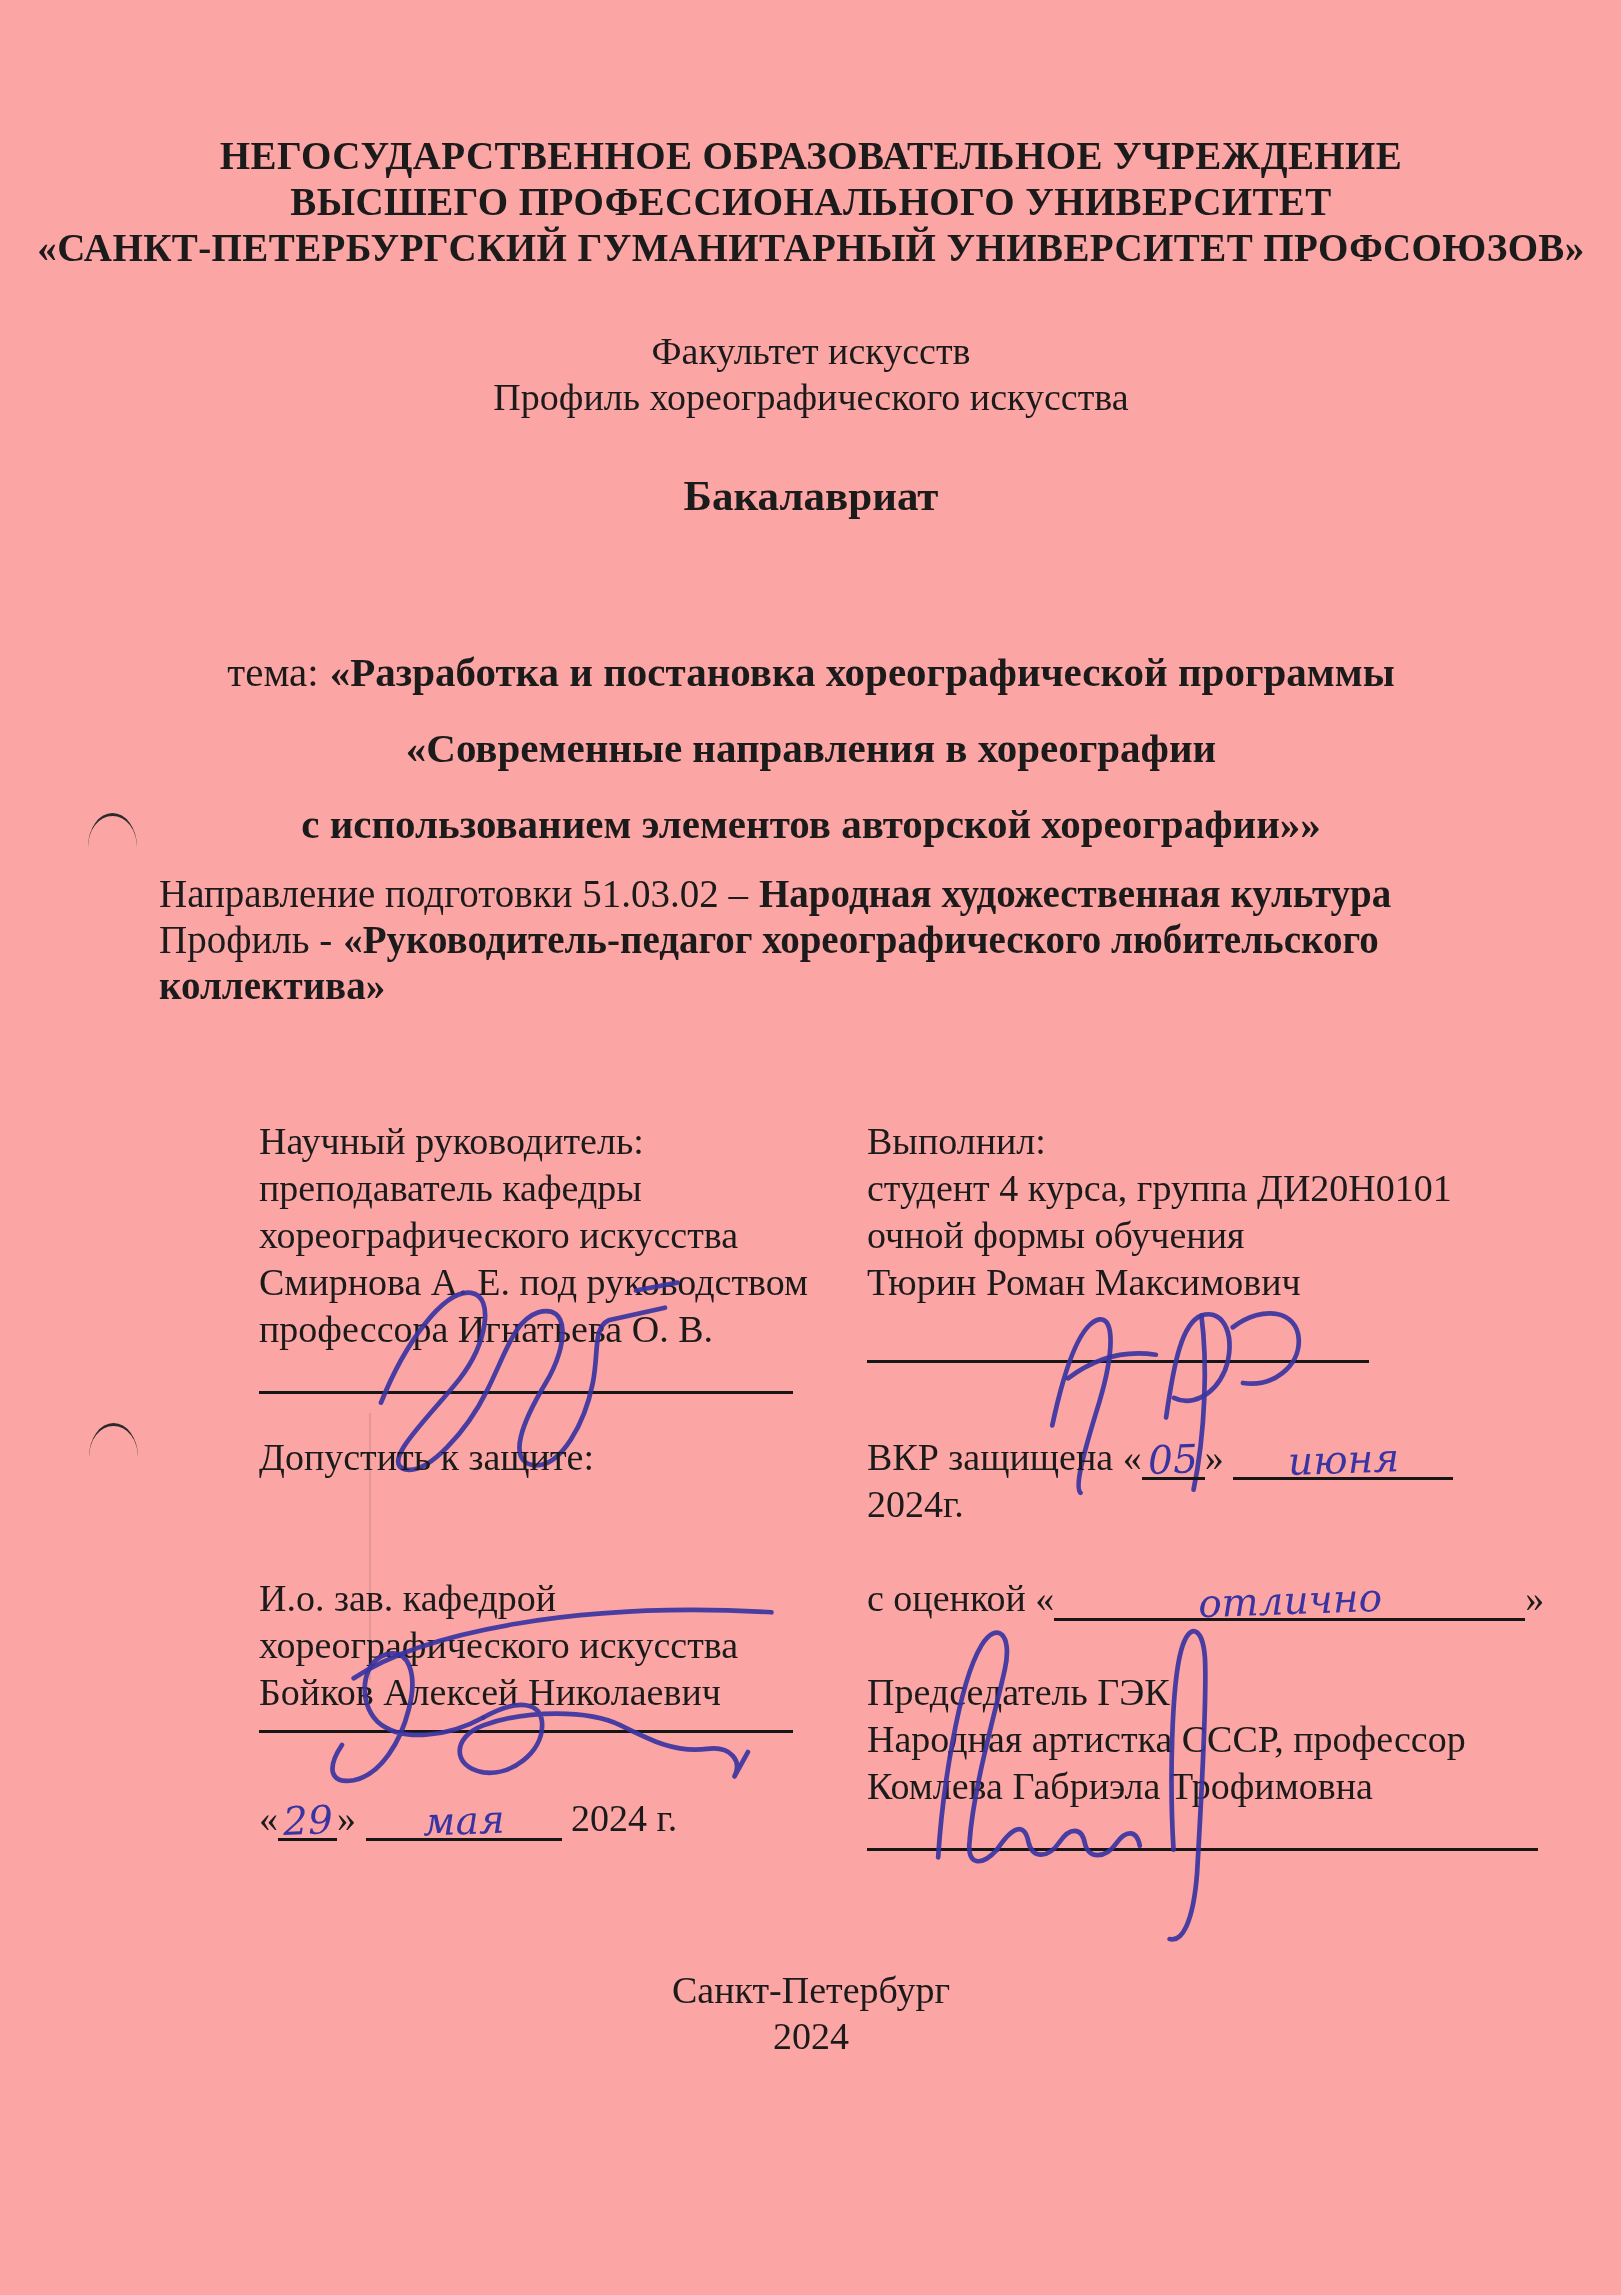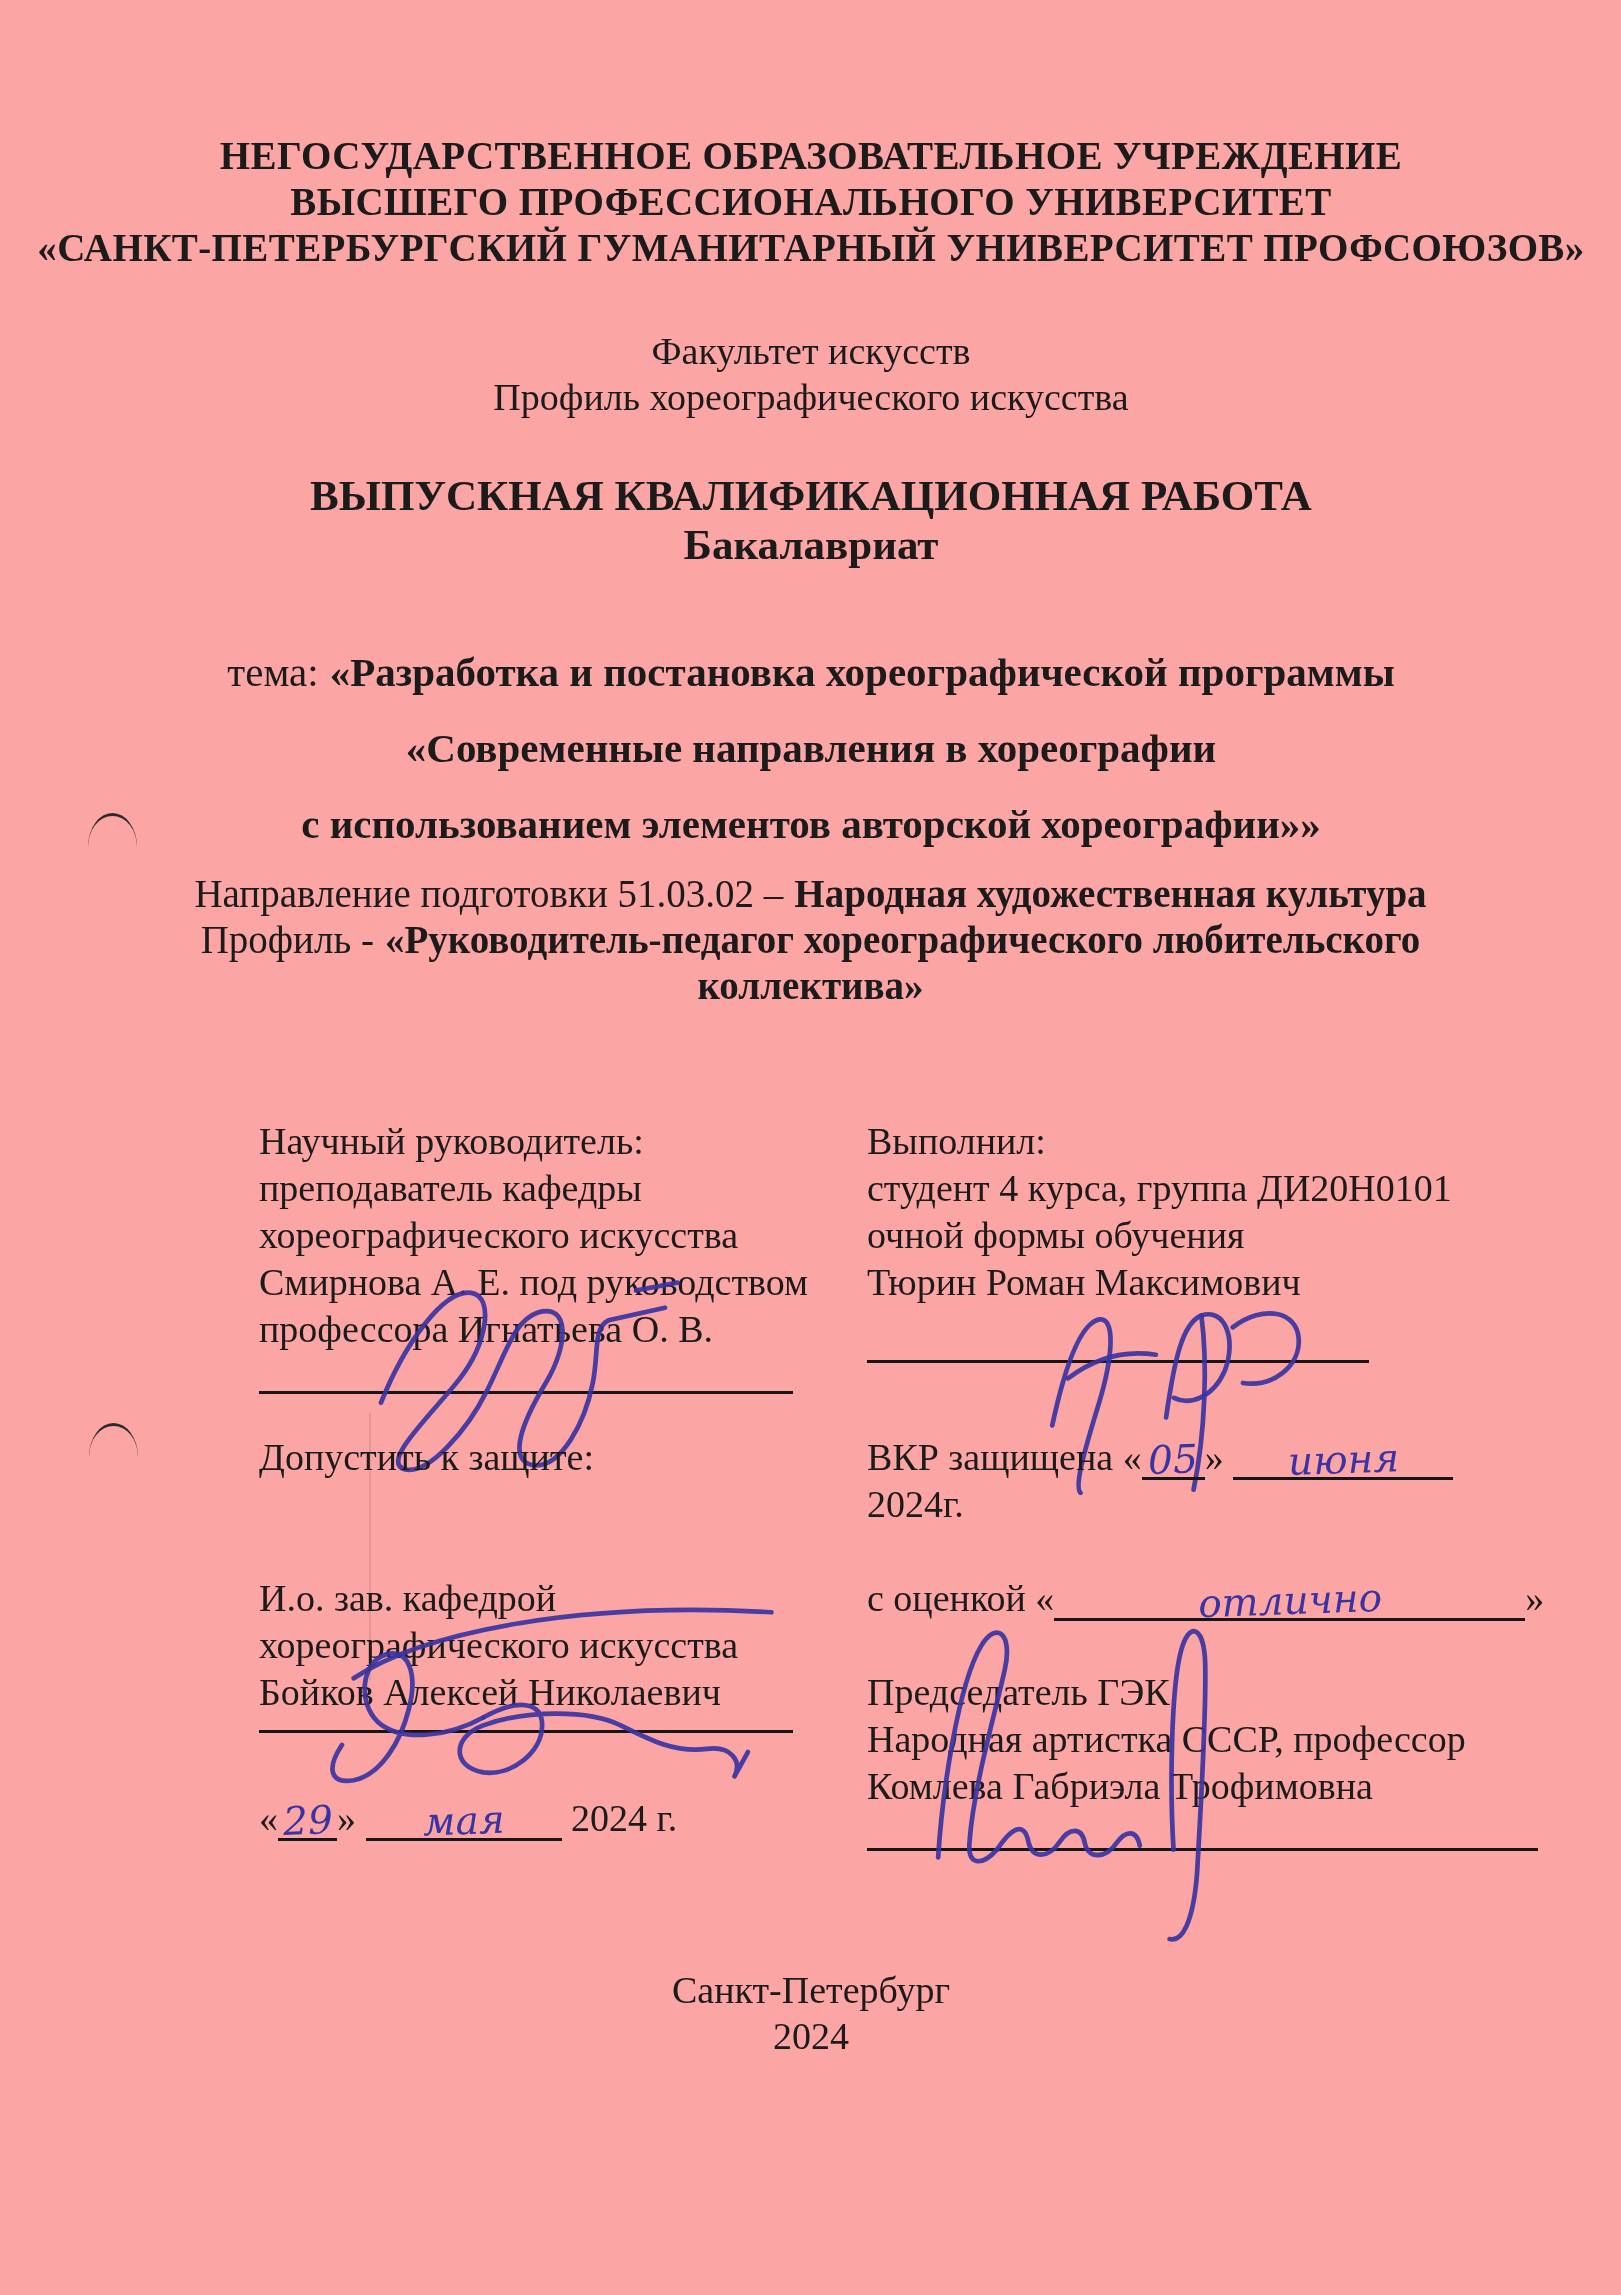--- a/index.html
+++ b/index.html
@@ -51,31 +51,30 @@
     <div>ВЫСШЕГО ПРОФЕССИОНАЛЬНОГО УНИВЕРСИТЕТ</div>
     <div>«САНКТ-ПЕТЕРБУРГСКИЙ ГУМАНИТАРНЫЙ УНИВЕРСИТЕТ ПРОФСОЮЗОВ»</div>
   </div>
 
   <div class="abs center body48" style="top:308px;margin-top:20px;">
     <div>Факультет искусств</div>
     <div>Профиль хореографического искусства</div>
   </div>
 
   <div class="abs center worktitle" style="top:471px;">
-    <div>ВЫПУСКНАЯ КВАЛИФИКАЦИОННАЯ РАБОТА</div>
     <div>Бакалавриат</div>
   </div>
 
   <div class="abs center theme" style="top:634px;">
     <div><span class="plain lbl">тема:</span><span>«Разработка и постановка хореографической программы</span></div>
     <div>«Современные направления в хореографии</div>
     <div>с использованием элементов авторской хореографии»»</div>
   </div>
 
-  <div class="abs spec" style="top:871px; left:159px; width:1303px; text-align:center;">
+  <div class="abs spec" style="top:871px; left:159px; width:1303px; text-align:left;">
     <div><span class="lbl">Направление подготовки 51.03.02 –</span><b>Народная художественная культура</b></div>
     <div><span class="lbl">Профиль -</span><b>«Руководитель-педагог хореографического любительского коллектива»</b></div>
   </div>
 
   <div class="abs col" style="left:259px; top:1118px; width:565px;">
     <div>Научный руководитель:</div>
     <div>преподаватель кафедры</div>
     <div>хореографического искусства</div>
     <div>Смирнова А. Е. под руководством</div>
     <div>профессора Игнатьева О. В.</div>

